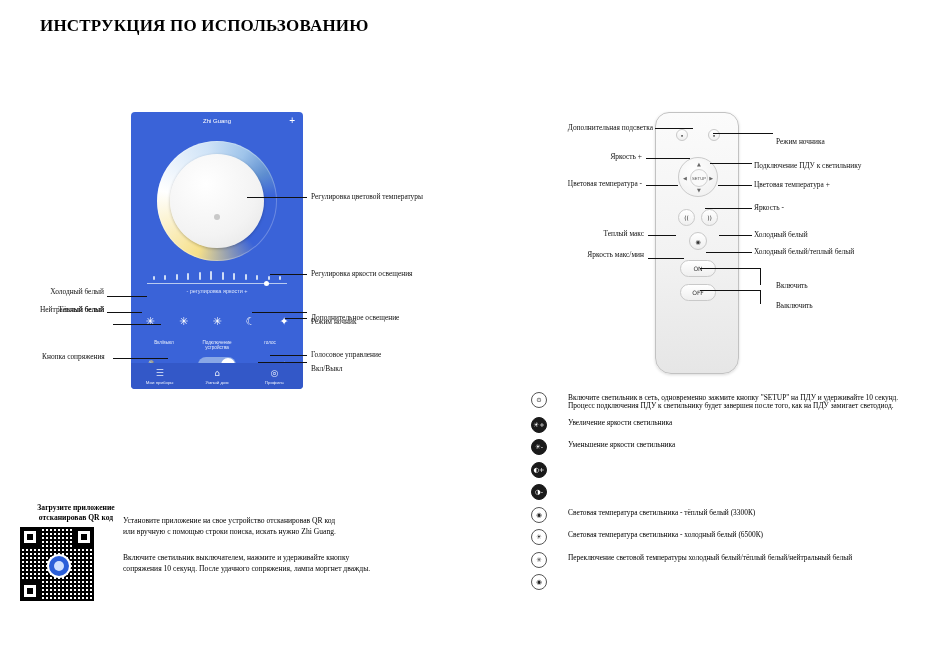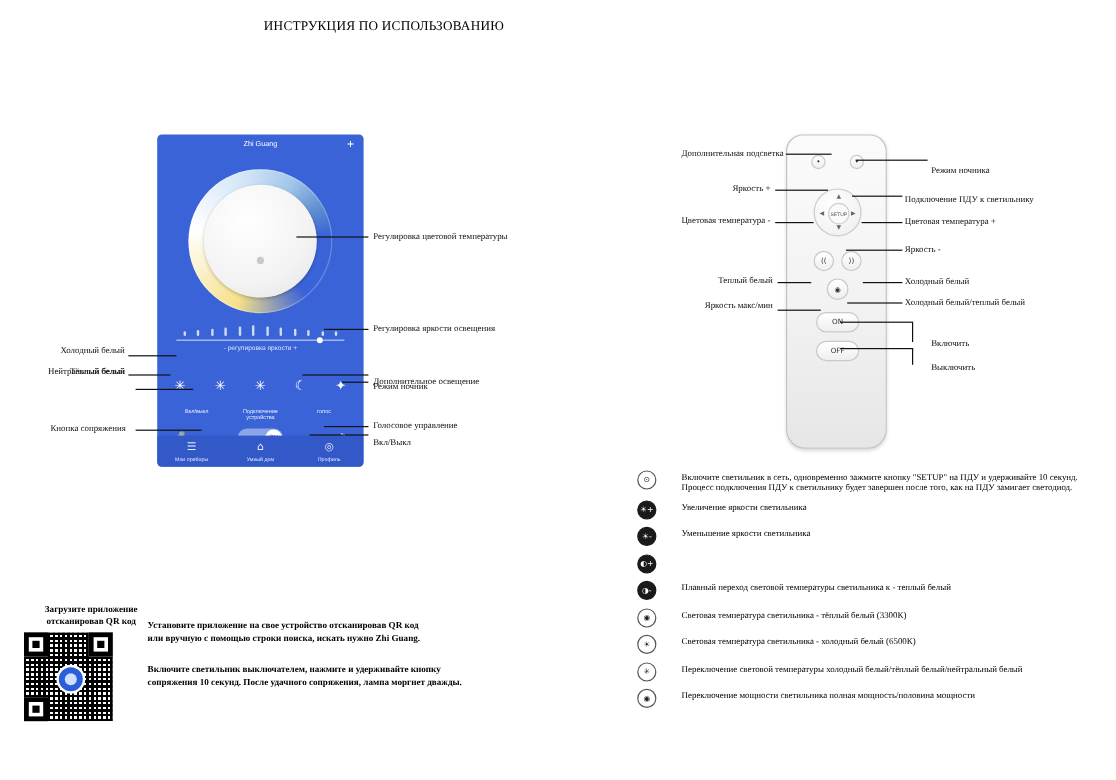--- a/index.html
+++ b/index.html
@@ -11,23 +11,23 @@
     color: #000;
     position: relative;
     overflow: hidden;
   }
   .page { position: relative; width: 930px; height: 650px; }
 
   .abs { position: absolute; }
 
   .title {
     font-family: "Liberation Serif", serif;
-    font-weight: normal;
-    font-size: 11px;
-    text-align: right;
+    font-weight: bold;
+    font-size: 17px;
+    text-align: left;
     letter-spacing: .2px;
   }
 
   
   .phone {
     position: absolute;
     left: 131px; top: 112px;
     width: 172px; height: 277px;
     background: #3a63d8;
     border-radius: 4px;
@@ -230,21 +230,20 @@
     content: ""; position: absolute; left: 5px; top: 5px;
     width: 10px; height: 10px; border-radius: 50%;
     background: #cfe0ff;
   }
 
   .para {
     position: absolute;
     font-size: 7.6px;
     line-height: 11px;
     font-family: "Liberation Serif", serif;
-    font-weight: bold;
   }
   .bold { font-weight: bold; }
 </style>
 </head>
 <body>
 
 <div class="page">
 
   <div class="title abs" style="left:40px; top:16px; width:380px;">ИНСТРУКЦИЯ ПО ИСПОЛЬЗОВАНИЮ</div>
 
@@ -381,21 +380,21 @@
   <div class="ln" style="left:646px; top:185px; width:32px;"></div>
   <div class="lab r" style="left:510px; top:179px; width:132px;">Цветовая температура -</div>
 
   <div class="ln" style="left:718px; top:185px; width:34px;"></div>
   <div class="lab" style="left:754px; top:180px;">Цветовая температура +</div>
 
   <div class="ln" style="left:705px; top:208px; width:47px;"></div>
   <div class="lab" style="left:754px; top:203px;">Яркость -</div>
 
   <div class="ln" style="left:648px; top:235px; width:28px;"></div>
-  <div class="lab r" style="left:562px; top:229px; width:82px;">Теплый белый</div>
+  <div class="lab r" style="left:562px; top:229px; width:82px;">Теплый макс</div>
 
   <div class="ln" style="left:719px; top:235px; width:33px;"></div>
   <div class="lab" style="left:754px; top:230px;">Холодный белый</div>
 
   <div class="ln" style="left:706px; top:252px; width:46px;"></div>
   <div class="lab" style="left:754px; top:247px;">Холодный белый/теплый белый</div>
 
   <div class="ln" style="left:648px; top:258px; width:36px;"></div>
   <div class="lab r" style="left:540px; top:250px; width:104px;">Яркость макс/мин</div>
 
@@ -418,37 +417,35 @@
     </div>
     <div class="lrow">
       <div class="lico dark">☀-</div>
       <div class="ltxt">Уменьшение яркости светильника</div>
     </div>
     <div class="lrow">
       <div class="lico dark">◐+</div>
     </div>
     <div class="lrow">
       <div class="lico dark">◑-</div>
-      <div class="ltxt">Плавный переход световой температуры светильника к - теплый белый</div>
     </div>
     <div class="lrow">
       <div class="lico">◉</div>
       <div class="ltxt">Световая температура светильника - тёплый белый (3300К)</div>
     </div>
     <div class="lrow">
       <div class="lico">☀</div>
       <div class="ltxt">Световая температура светильника - холодный белый (6500К)</div>
     </div>
     <div class="lrow">
       <div class="lico">✳</div>
       <div class="ltxt">Переключение световой температуры холодный белый/тёплый белый/нейтральный белый</div>
     </div>
     <div class="lrow">
       <div class="lico">◉</div>
-      <div class="ltxt">Переключение мощности светильника полная мощность/половина мощности</div>
     </div>
   </div>
 
   <div class="para bold" style="left:16px; top:502px; width:120px; text-align:center;">Загрузите приложение</div>
   <div class="para bold" style="left:16px; top:512px; width:120px; text-align:center;">отсканировав QR код</div>
 
   <div class="qr">
     <div class="finder" style="left:0; top:0;">
         <i></i>
       </div>

